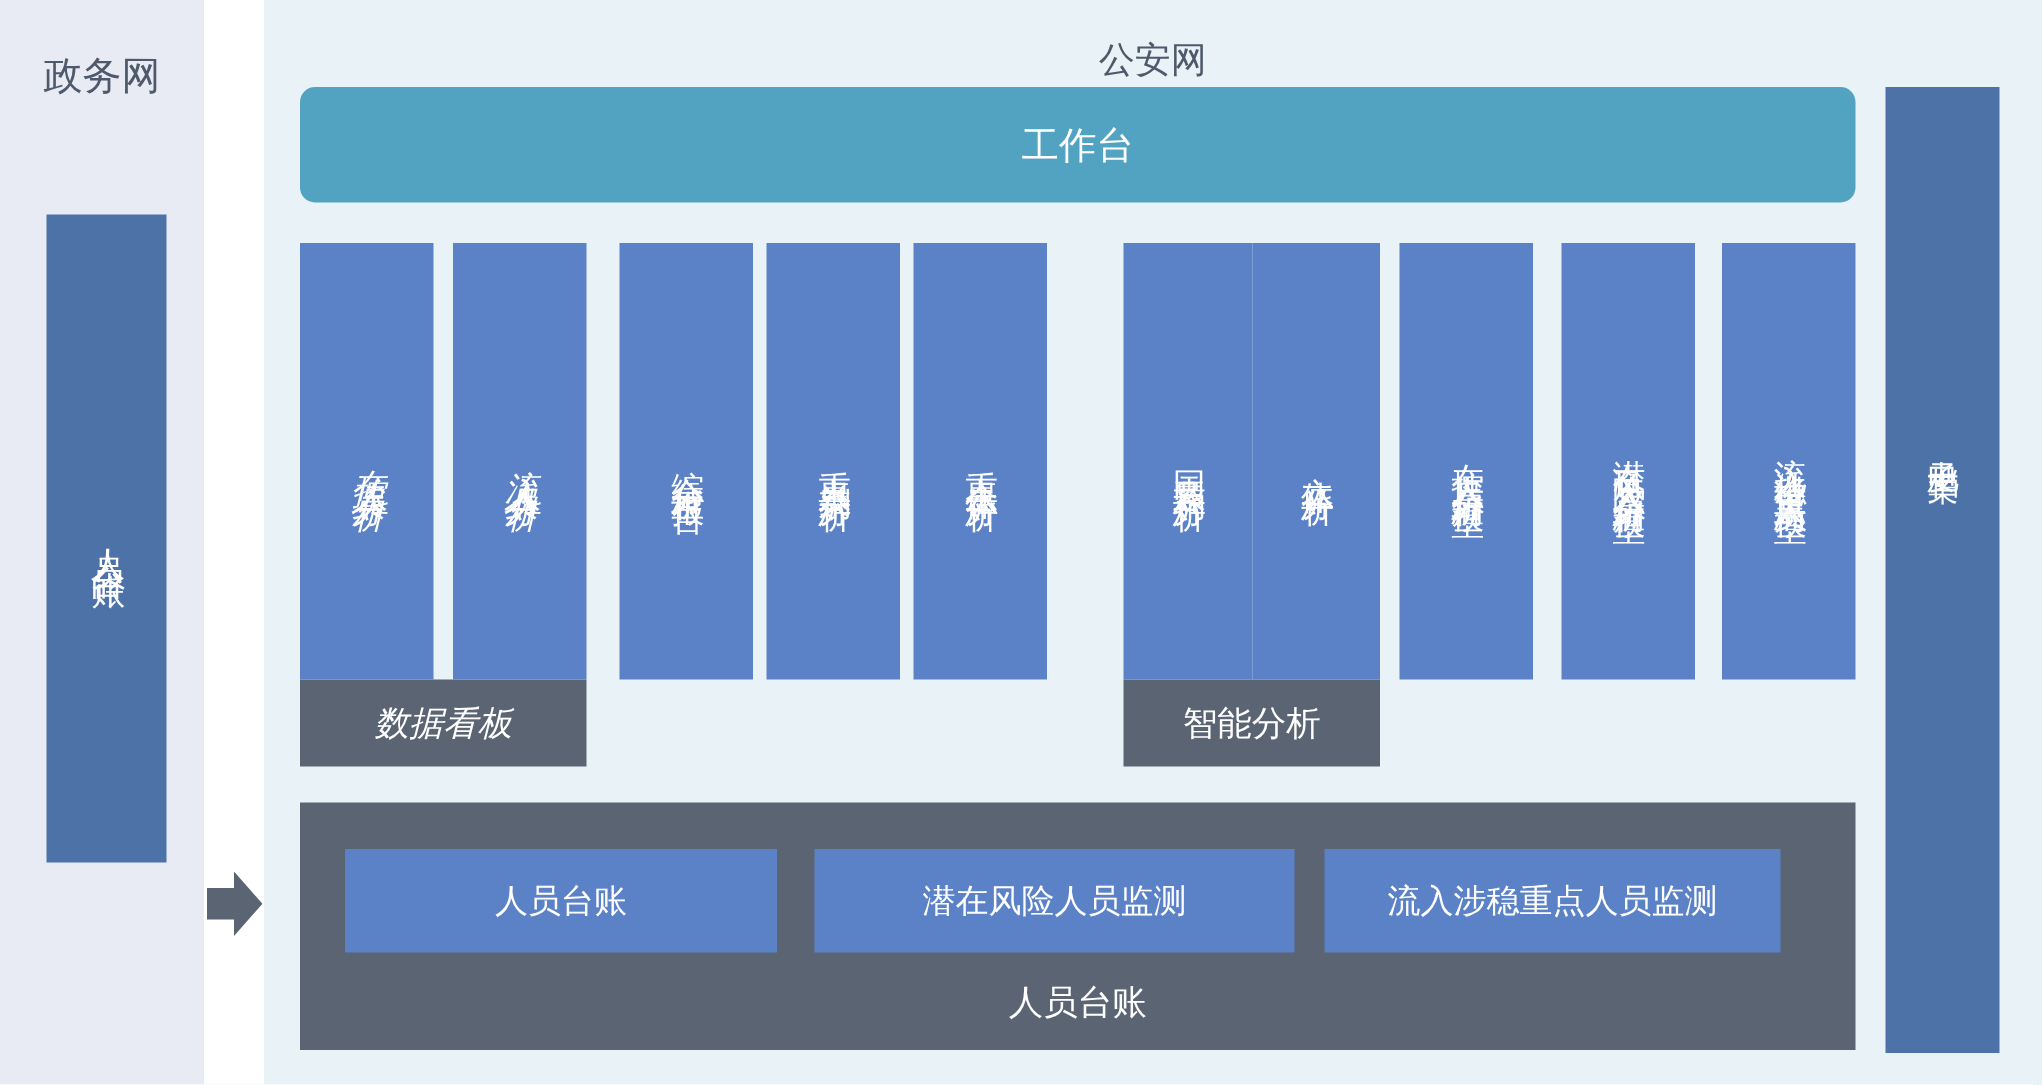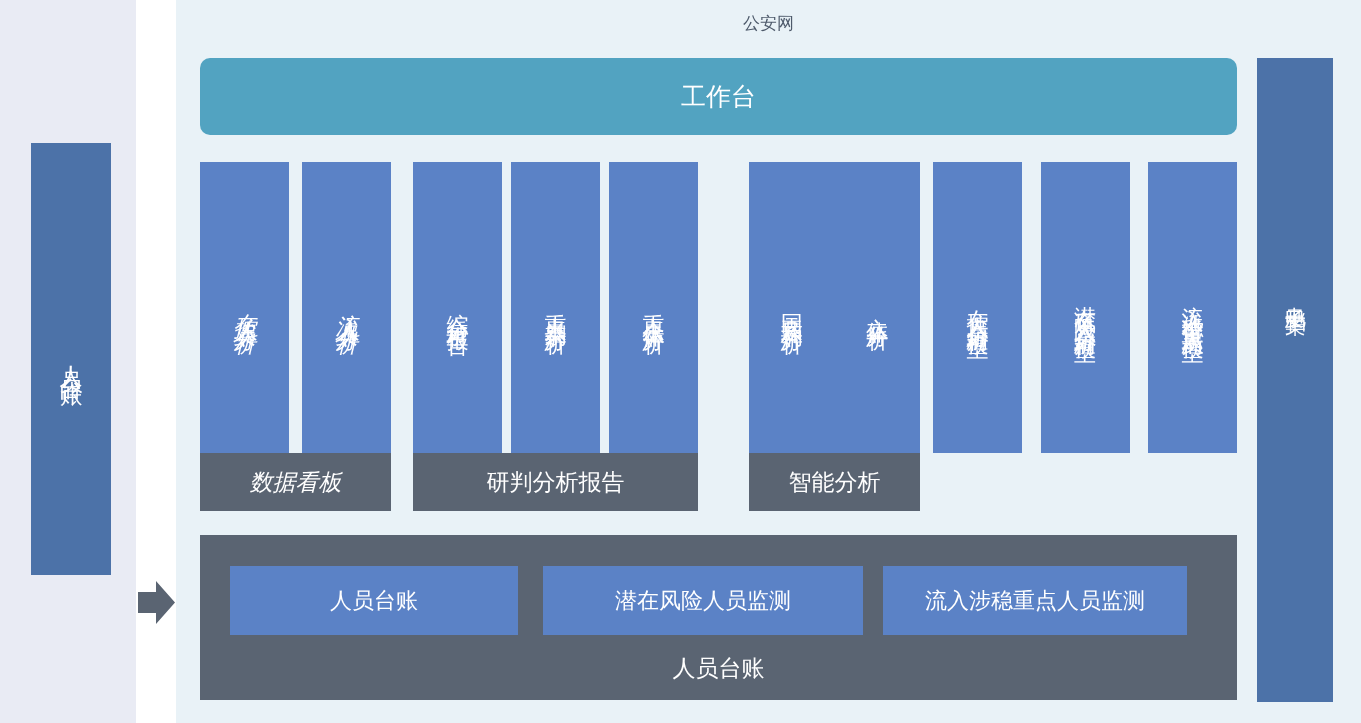--- a/index.html
+++ b/index.html
@@ -20,21 +20,21 @@
   .left-panel{position:absolute;left:0;top:0;width:136px;height:723px;background:var(--left-bg);}
   .left-title{position:absolute;top:33px;left:0;width:100%;text-align:center;font-size:26px;color:var(--title-text);}
   .left-vbar{
     position:absolute;left:31px;top:143px;width:80px;height:432px;background:var(--sidebar-blue);
     display:flex;align-items:center;justify-content:center;
   }
   .vtext{writing-mode:vertical-rl;text-orientation:upright;color:var(--white-text);line-height:1;}
   .left-vbar .vtext{font-size:23px;letter-spacing:6px;}
   .flow-arrow{position:absolute;left:138px;top:581px;}
   .main-panel{position:absolute;left:176px;top:0;width:1185px;height:723px;background:var(--main-bg);}
-  .main-title{position:absolute;top:12px;left:0;width:100%;text-align:center;font-size:17px;color:var(--title-text);}
+  .main-title{position:absolute;top:24px;left:0;width:100%;text-align:center;font-size:24px;color:var(--title-text);}
   .workbench{
     position:absolute;left:24px;top:58px;width:1037px;height:77px;background:var(--teal);
     color:var(--white-text);font-size:25px;display:flex;align-items:center;justify-content:center;border-radius:10px;
   }
   .group{position:absolute;top:162px;}
   .cols{display:flex;justify-content:space-between;height:291px;}
   .col{
     width:89px;background:var(--column-blue);
     display:flex;align-items:center;justify-content:center;
   }
@@ -54,20 +54,21 @@
     font-size:22px;display:flex;align-items:center;justify-content:center;
   }
   .box-label{position:absolute;left:0;width:100%;top:118px;text-align:center;color:var(--white-text);font-size:23px;}
 </style>
 </head>
 <body>
 
 <div class="canvas">
 
   <div class="left-panel">
+    <div class="left-title">政务网</div>
     <div class="left-vbar">
       <span class="vtext">人员台账</span>
     </div>
   </div>
 
   <svg class="flow-arrow" width="37" height="43" viewBox="0 0 37 43">
     <polygon points="0,11 18,11 18,0 37,21.5 18,43 18,32 0,32" fill="#5a6472"></polygon>
   </svg>
 
   <div class="main-panel">
@@ -94,21 +95,20 @@
             <div class="col">
               <span class="vtext">综合分析报告</span>
             </div>
             <div class="col">
               <span class="vtext">重点类别分析</span>
             </div>
             <div class="col">
               <span class="vtext">重点个体分析</span>
             </div>
           </div>
-          <div class="group-label">研判分析报告</div>
         </div>
         <div class="group" style="left: 573px; width: 171px;">
           <div class="cols">
             <div class="col">
               <span class="vtext">同素异构分析</span>
             </div>
             <div class="col">
               <span class="vtext">立体分析</span>
             </div>
           </div>

